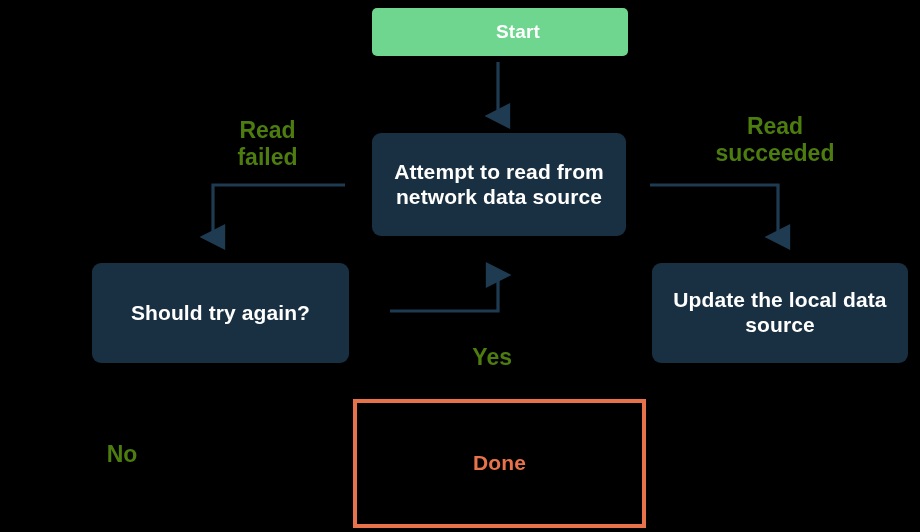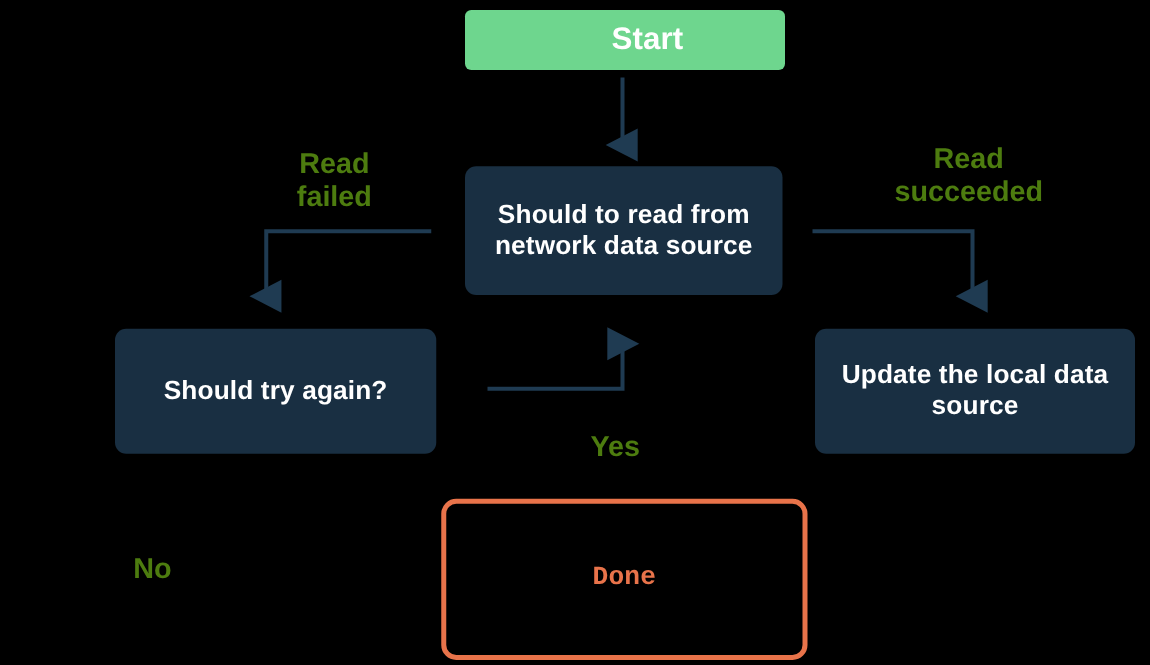--- a/index.html
+++ b/index.html
@@ -27,21 +27,21 @@
     letter-spacing: 0.1px;
   }
   .node-start {
     left: 372px;
     top: 8px;
     width: 256px;
     height: 48px;
     background: #6ed68e;
     color: #ffffff;
     border-radius: 5px;
-    font-size: 25px;
+    font-size: 19px;
     padding-left: 36px;
   }
   .node-attempt {
     left: 372px;
     top: 133px;
     width: 254px;
     height: 103px;
     background: #192f42;
     color: #ffffff;
     border-radius: 9px;
@@ -71,23 +71,22 @@
     padding: 0 16px;
   }
   .node-done {
     left: 353px;
     top: 399px;
     width: 293px;
     height: 129px;
     background: #000000;
     border: 4px solid #e8734a;
     color: #e8734a;
-    border-radius: 12px;
+    border-radius: 0;
     font-size: 21px;
-    font-family: Liberation Mono, monospace;
   }
   .edge-label {
     position: absolute;
     color: #4d7c0f;
     font-size: 23px;
     font-weight: bold;
     line-height: 1.18;
     text-align: center;
     white-space: pre-line;
   }
@@ -145,21 +144,21 @@
       <path d="M 650 185 L 778 185 L 778 237" stroke="#1f3b52" stroke-width="3.2" fill="none" marker-end="url(#arrowhead)"></path>
     </g>
 
     <g>
       <path d="M 390 311 L 498 311 L 498 275" stroke="#1f3b52" stroke-width="3.2" fill="none" marker-end="url(#arrowhead)"></path>
     </g>
   </svg>
 
   <div class="node node-start">Start</div>
 
-  <div class="node node-attempt">Should to read from network data source</div>
+  <div class="node node-attempt">Attempt to read from network data source</div>
 
   <div class="node node-retry">Should try again?</div>
 
   <div class="node node-update">Update the local data source</div>
 
   <div class="node node-done">Done</div>
 
   <div class="edge-label label-read-failed">Read
 failed</div>
 

